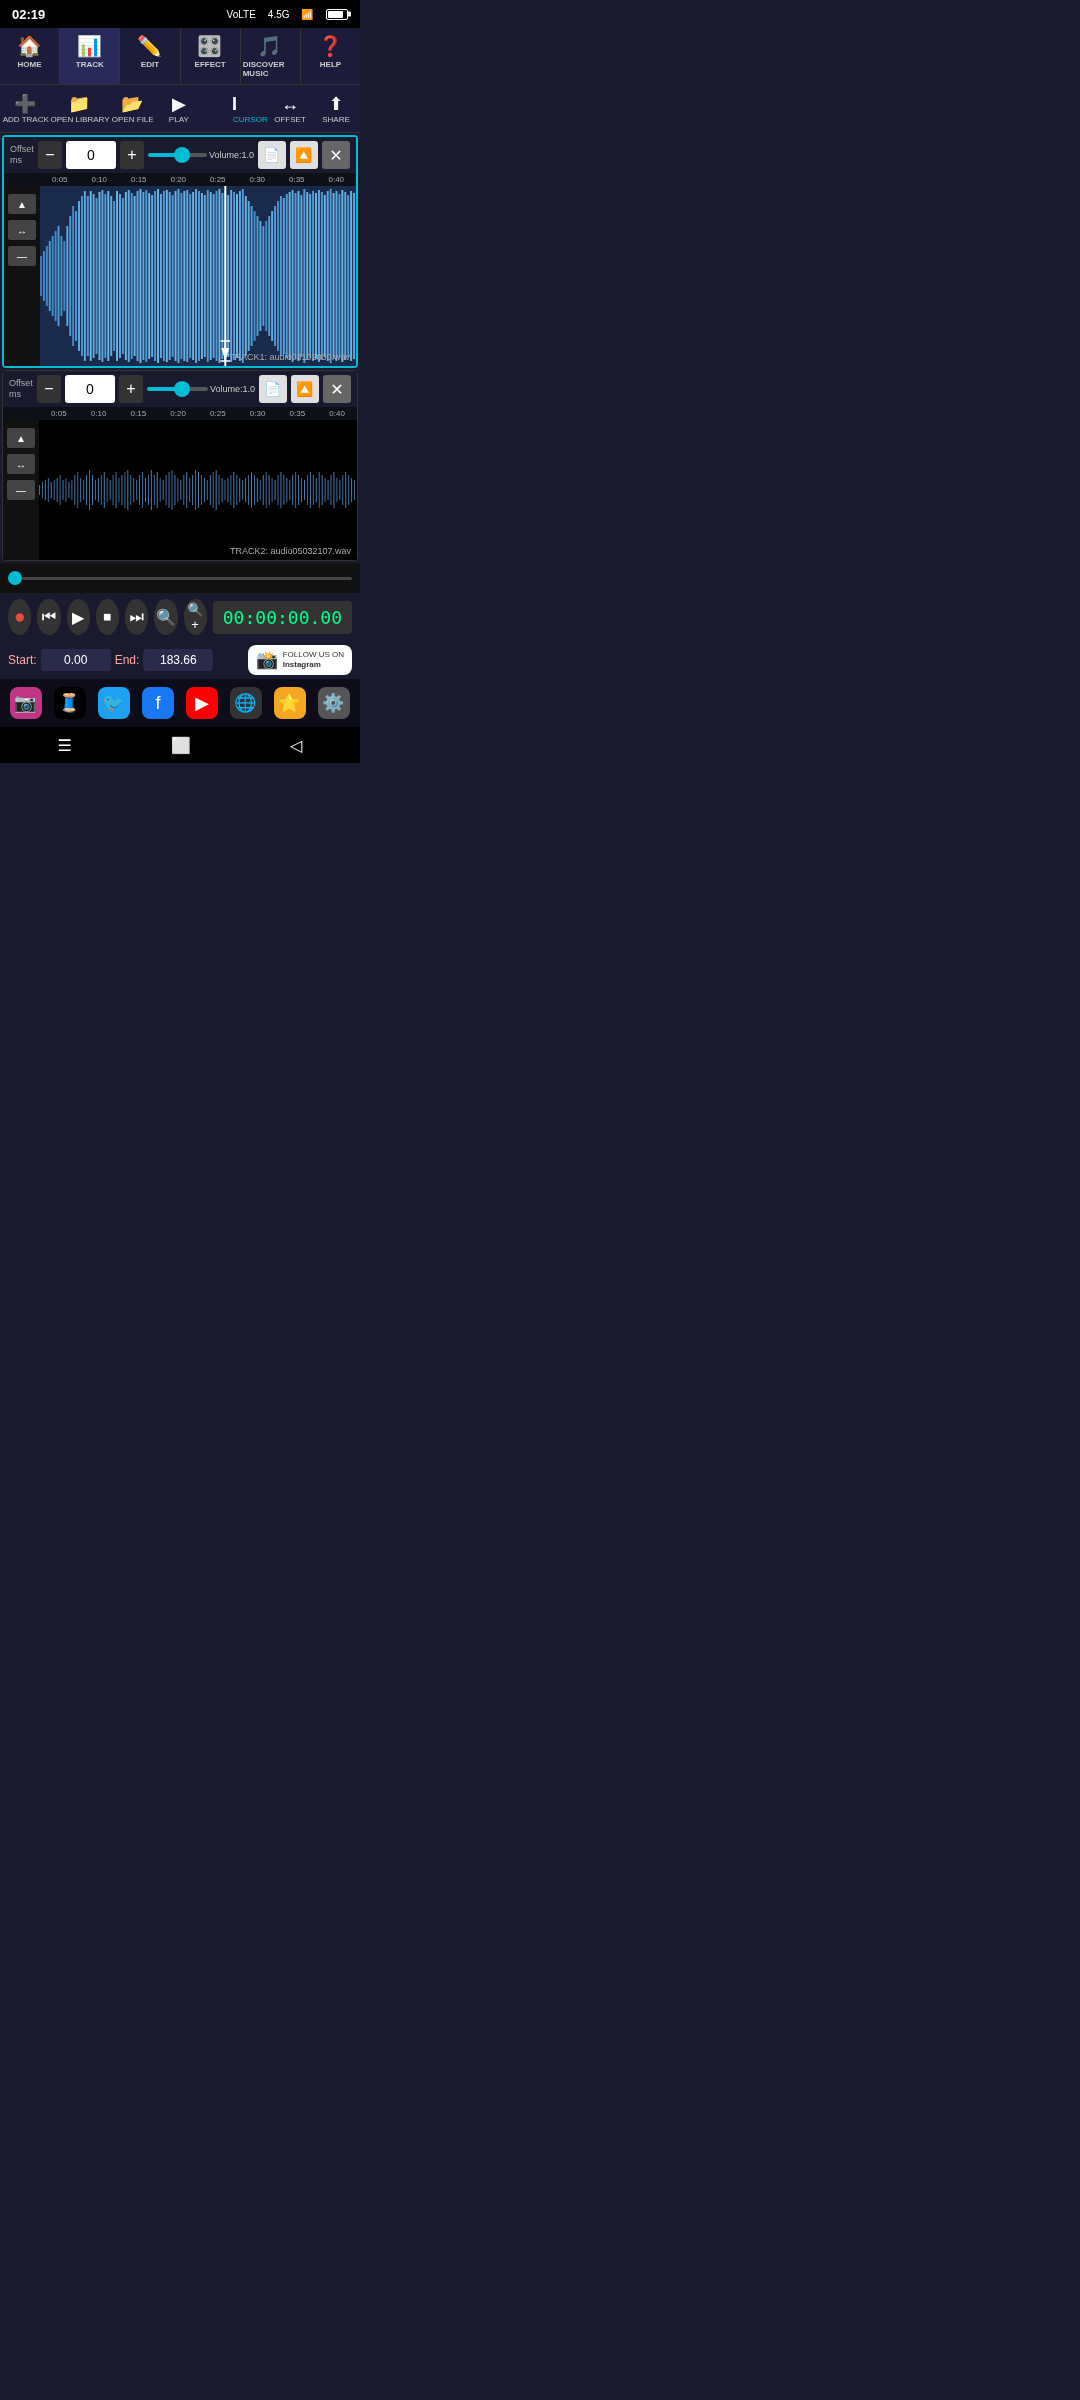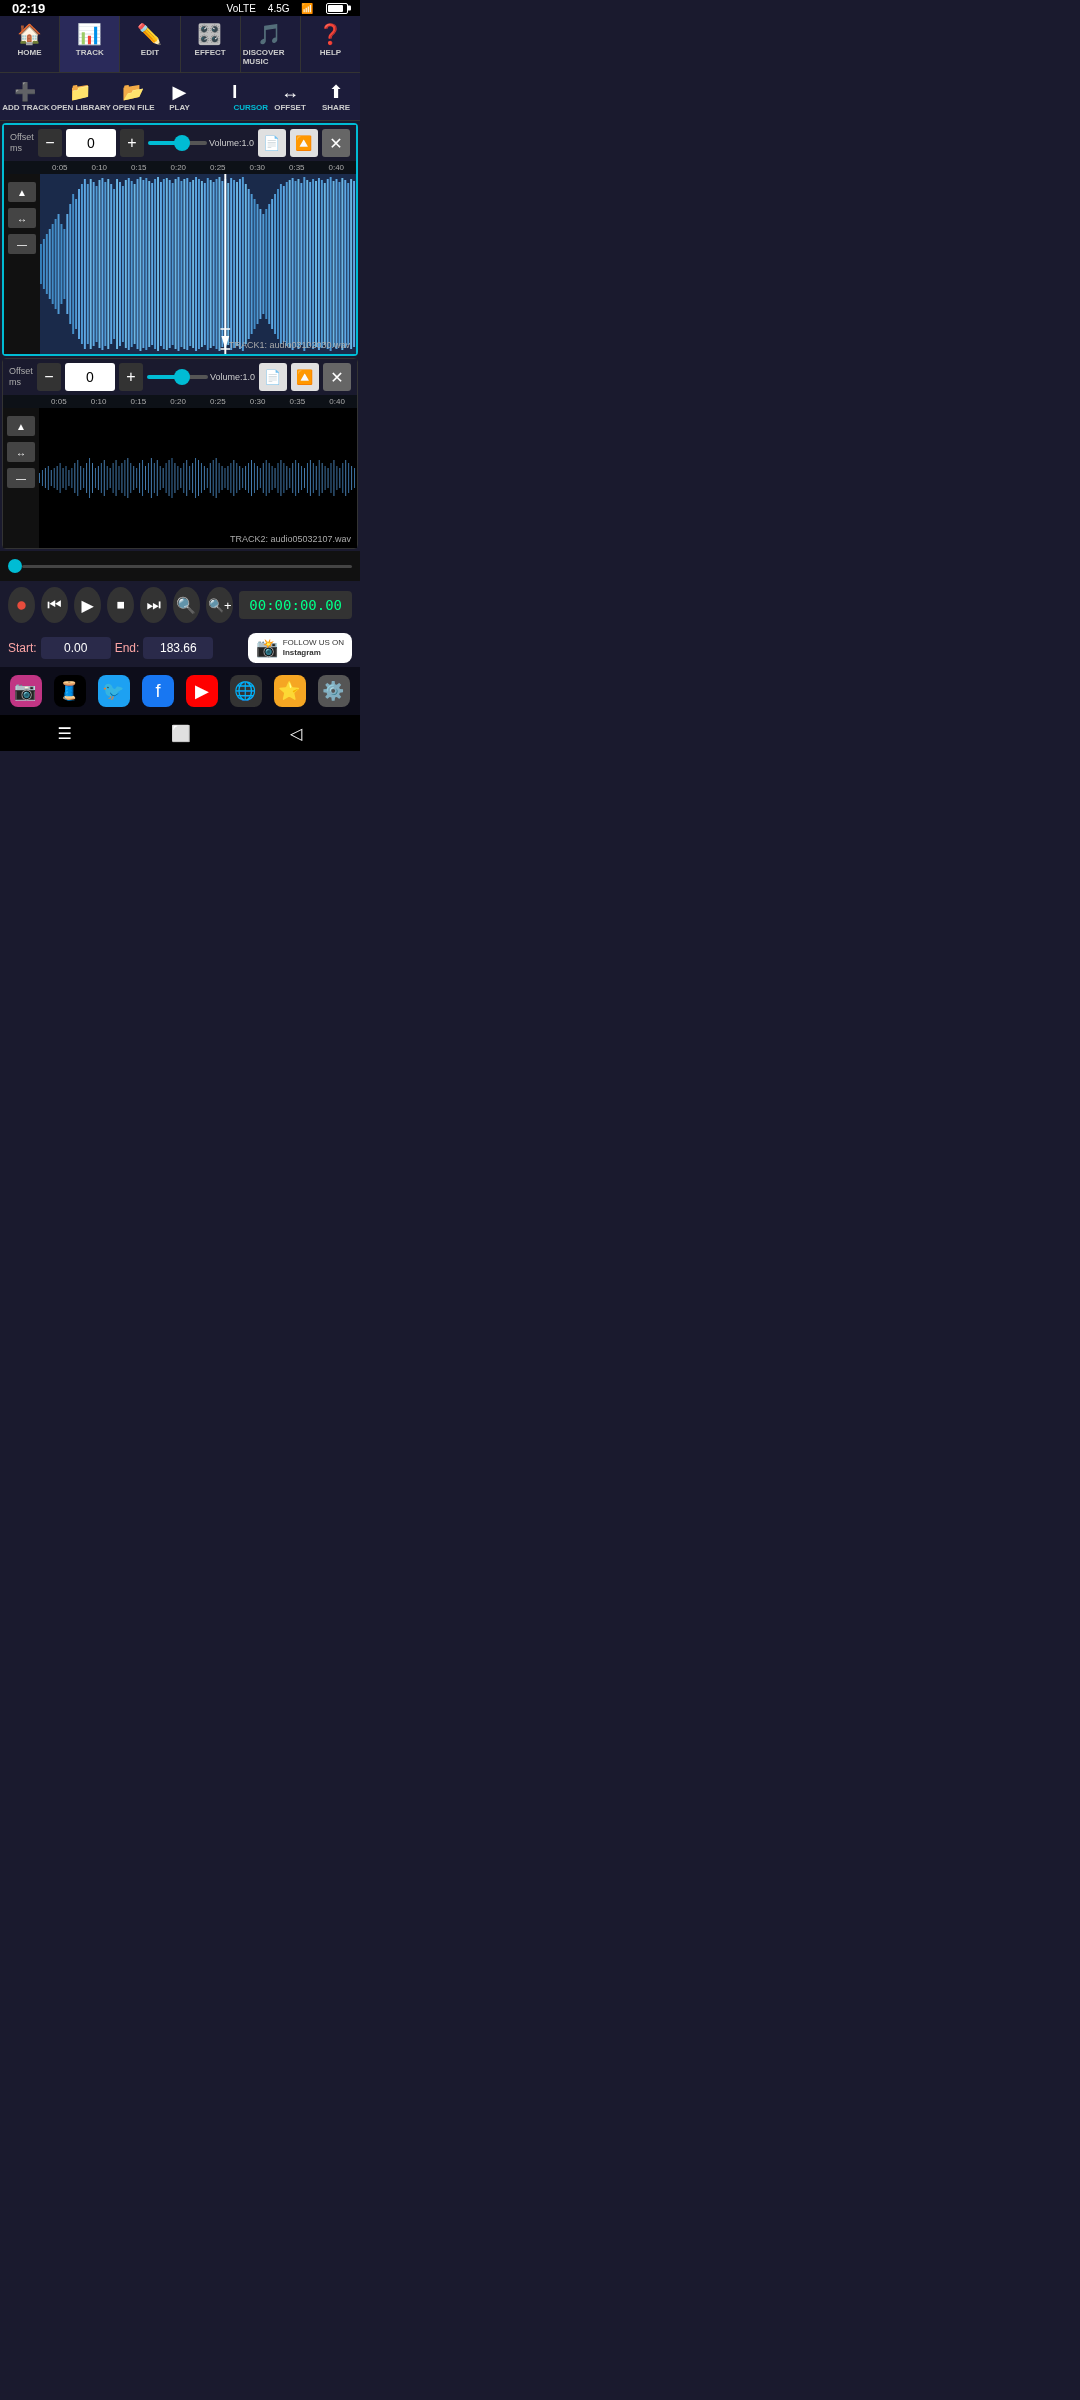--- a/index.html
+++ b/index.html
@@ -13,21 +13,21 @@
       overflow-x: hidden;
     }
 
     
     .status-bar {
       background: #000;
       display: flex;
       justify-content: space-between;
       align-items: center;
       padding: 4px 12px;
-      height: 16px;
+      height: 28px;
     }
     .status-time {
       font-size: 13px;
       font-weight: bold;
       color: #fff;
     }
     .status-icons {
       display: flex;
       align-items: center;
       gap: 12px;
@@ -104,21 +104,21 @@
       align-items: center;
       padding: 4px 6px;
       cursor: pointer;
       border-radius: 4px;
       min-width: 44px;
     }
     .tool-btn .t-icon { font-size: 18px; }
     .tool-btn .t-label {
       font-size: 8px;
       color: #ccc;
-      font-weight: bold;
+      font-weight: normal;
       white-space: nowrap;
     }
     .tool-btn.active-tool .t-label { color: #00bcd4; margin-left: 32px; }
 
     
     .track-panel {
       border: 2px solid #00bcd4;
       margin: 2px;
       background: #0d1117;
       border-radius: 4px;
@@ -336,21 +336,21 @@
       cursor: pointer;
       font-size: 18px;
       display: flex;
       align-items: center;
       justify-content: center;
     }
     .time-display {
       background: #333;
       color: #00ff88;
       font-family: monospace;
-      font-size: 14px;
+      font-size: 18px;
       padding: 6px 10px;
       border-radius: 4px;
       margin-left: auto;
     }
 
     
     .start-end-bar {
       background: #1a1a2e;
       display: flex;
       align-items: center;

